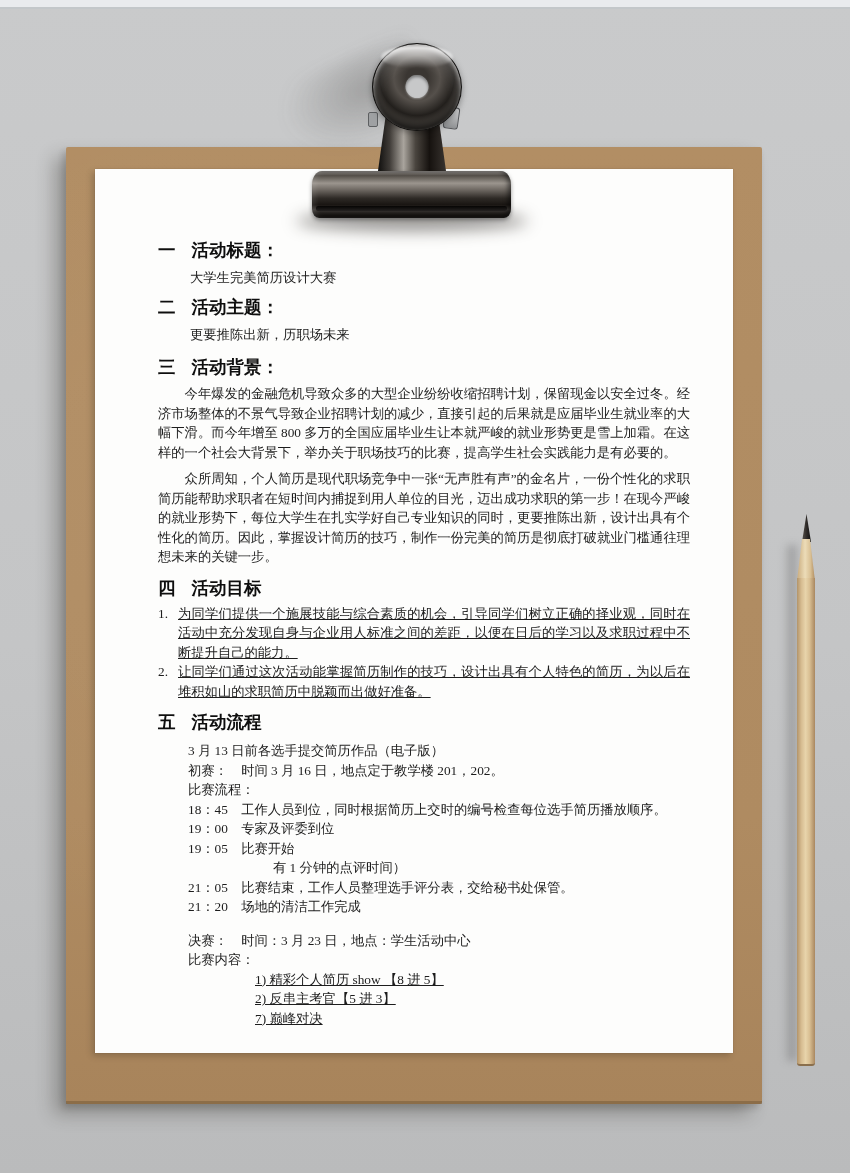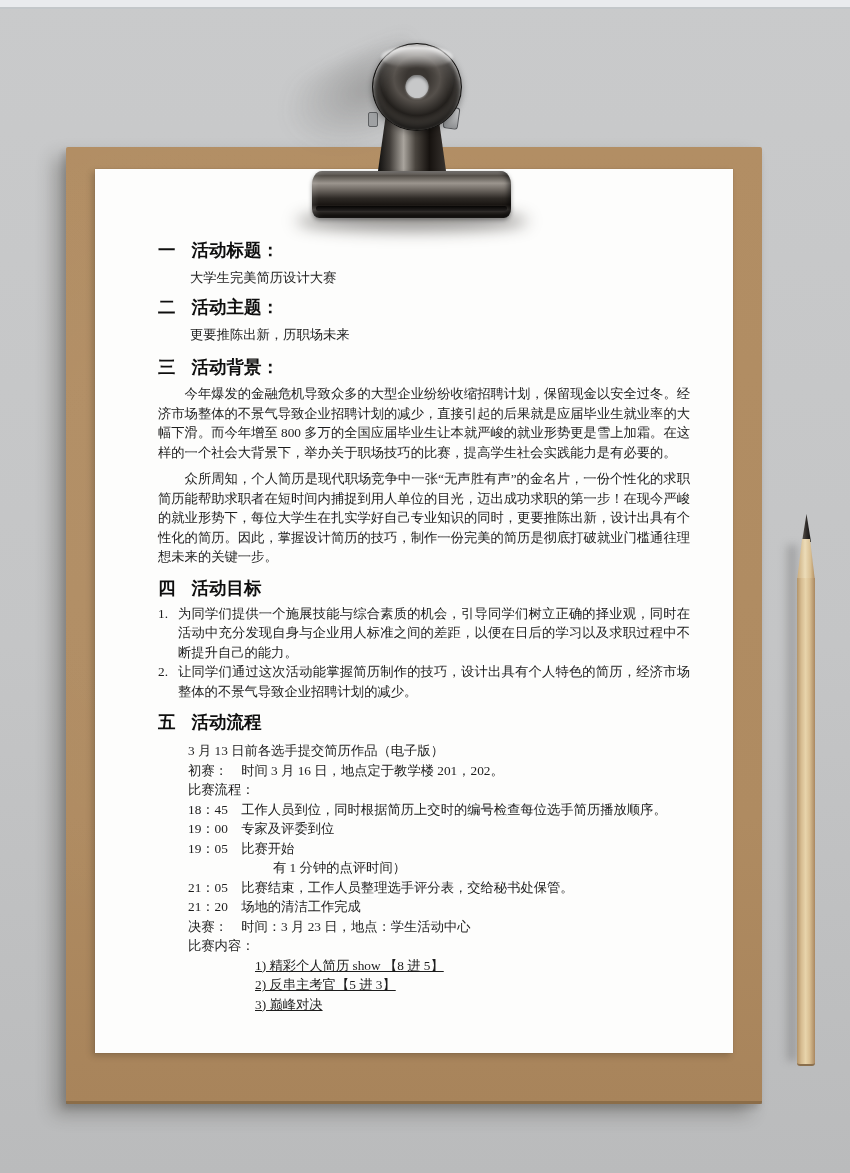--- a/index.html
+++ b/index.html
@@ -32,25 +32,25 @@
            font-size:13.3px;line-height:19.5px;}
   .hd{display:flex;gap:16px;font-family:"Liberation Sans","DejaVu Sans",sans-serif;
       font-weight:700;font-size:17.5px;line-height:24px;color:#0e0e0e;margin:0;}
   .hd .hd-num{flex:0 0 auto;}
   .sub{margin:6px 0 0 32px;}
   .mt7{margin-top:7px;} .mt9{margin-top:9px;} .mt11{margin-top:11px;}
   .para{margin:5px 0 0 0;text-align:justify;text-indent:2em;}
   .goals{margin-top:4px;}
   .goal-item{display:flex;}
   .goal-num{flex:0 0 20px;}
-  .goal-text{flex:1;text-align:justify;}
+  .goal-text{flex:1;text-align:justify;text-decoration:underline;}
   .flow{margin-top:7px;}
   .flow-line{padding-left:30px;white-space:nowrap;}
   .flow-wrap{padding-left:115px;white-space:nowrap;}
-  .closing{}
+  .closing{margin-top:14px;}
   .closing-item{padding-left:97px;white-space:nowrap;text-decoration:underline;}
 
   
   .clip-shadow-wall{position:absolute;left:282px;top:58px;width:150px;height:90px;
       background:radial-gradient(ellipse at 60% 40%,rgba(55,53,50,0.28),transparent 70%);
       filter:blur(7px);transform:rotate(-24deg);}
   .clip-base-shadow{position:absolute;left:296px;top:211px;width:232px;height:20px;
       background:rgba(25,20,15,0.45);border-radius:50%;filter:blur(8px);}
   .clip-neck{position:absolute;left:377px;top:118px;width:70px;height:60px;
       clip-path:polygon(12% 0,88% 0,100% 100%,0% 100%);
@@ -127,21 +127,21 @@
         <span class="hd-num">四</span>
         <span>活动目标</span>
       </div>
       <div class="goals">
         <div class="goal-item">
           <span class="goal-num">1.</span>
           <div class="goal-text">为同学们提供一个施展技能与综合素质的机会，引导同学们树立正确的择业观，同时在活动中充分发现自身与企业用人标准之间的差距，以便在日后的学习以及求职过程中不断提升自己的能力。</div>
         </div>
         <div class="goal-item">
           <span class="goal-num">2.</span>
-          <div class="goal-text">让同学们通过这次活动能掌握简历制作的技巧，设计出具有个人特色的简历，经济市场整体的不景气导致企业招聘计划的减少。</div>
+          <div class="goal-text">让同学们通过这次活动能掌握简历制作的技巧，设计出具有个人特色的简历，为以后在堆积如山的求职简历中脱颖而出做好准备。</div>
         </div>
       </div>
 
       <div class="hd mt9">
         <span class="hd-num">五</span>
         <span>活动流程</span>
       </div>
       <div class="flow">
         <div class="flow-line">3 月 13 日前各选手提交简历作品（电子版）</div>
         <div class="flow-line">初赛：　时间 3 月 16 日，地点定于教学楼 201，202。</div>
@@ -151,21 +151,21 @@
         <div class="flow-line">19：05　比赛开始</div>
         <div class="flow-wrap">有 1 分钟的点评时间）</div>
         <div class="flow-line">21：05　比赛结束，工作人员整理选手评分表，交给秘书处保管。</div>
         <div class="flow-line">21：20　场地的清洁工作完成</div>
       </div>
       <div class="closing">
         <div class="flow-line">决赛：　时间：3 月 23 日，地点：学生活动中心</div>
         <div class="flow-line">比赛内容：</div>
         <div class="closing-item">1) 精彩个人简历 show 【8 进 5】</div>
         <div class="closing-item">2) 反串主考官【5 进 3】</div>
-        <div class="closing-item">3) 巅峰对决</div>
+        <div class="closing-item">7) 巅峰对决</div>
       </div>
 
     </div>
   </div>
 
   <div class="clip-shadow-wall"></div>
   <div class="clip-base-shadow"></div>
   <div class="clip-neck"></div>
   <div class="clip-base"></div>
   <div class="clip-nub"></div>

